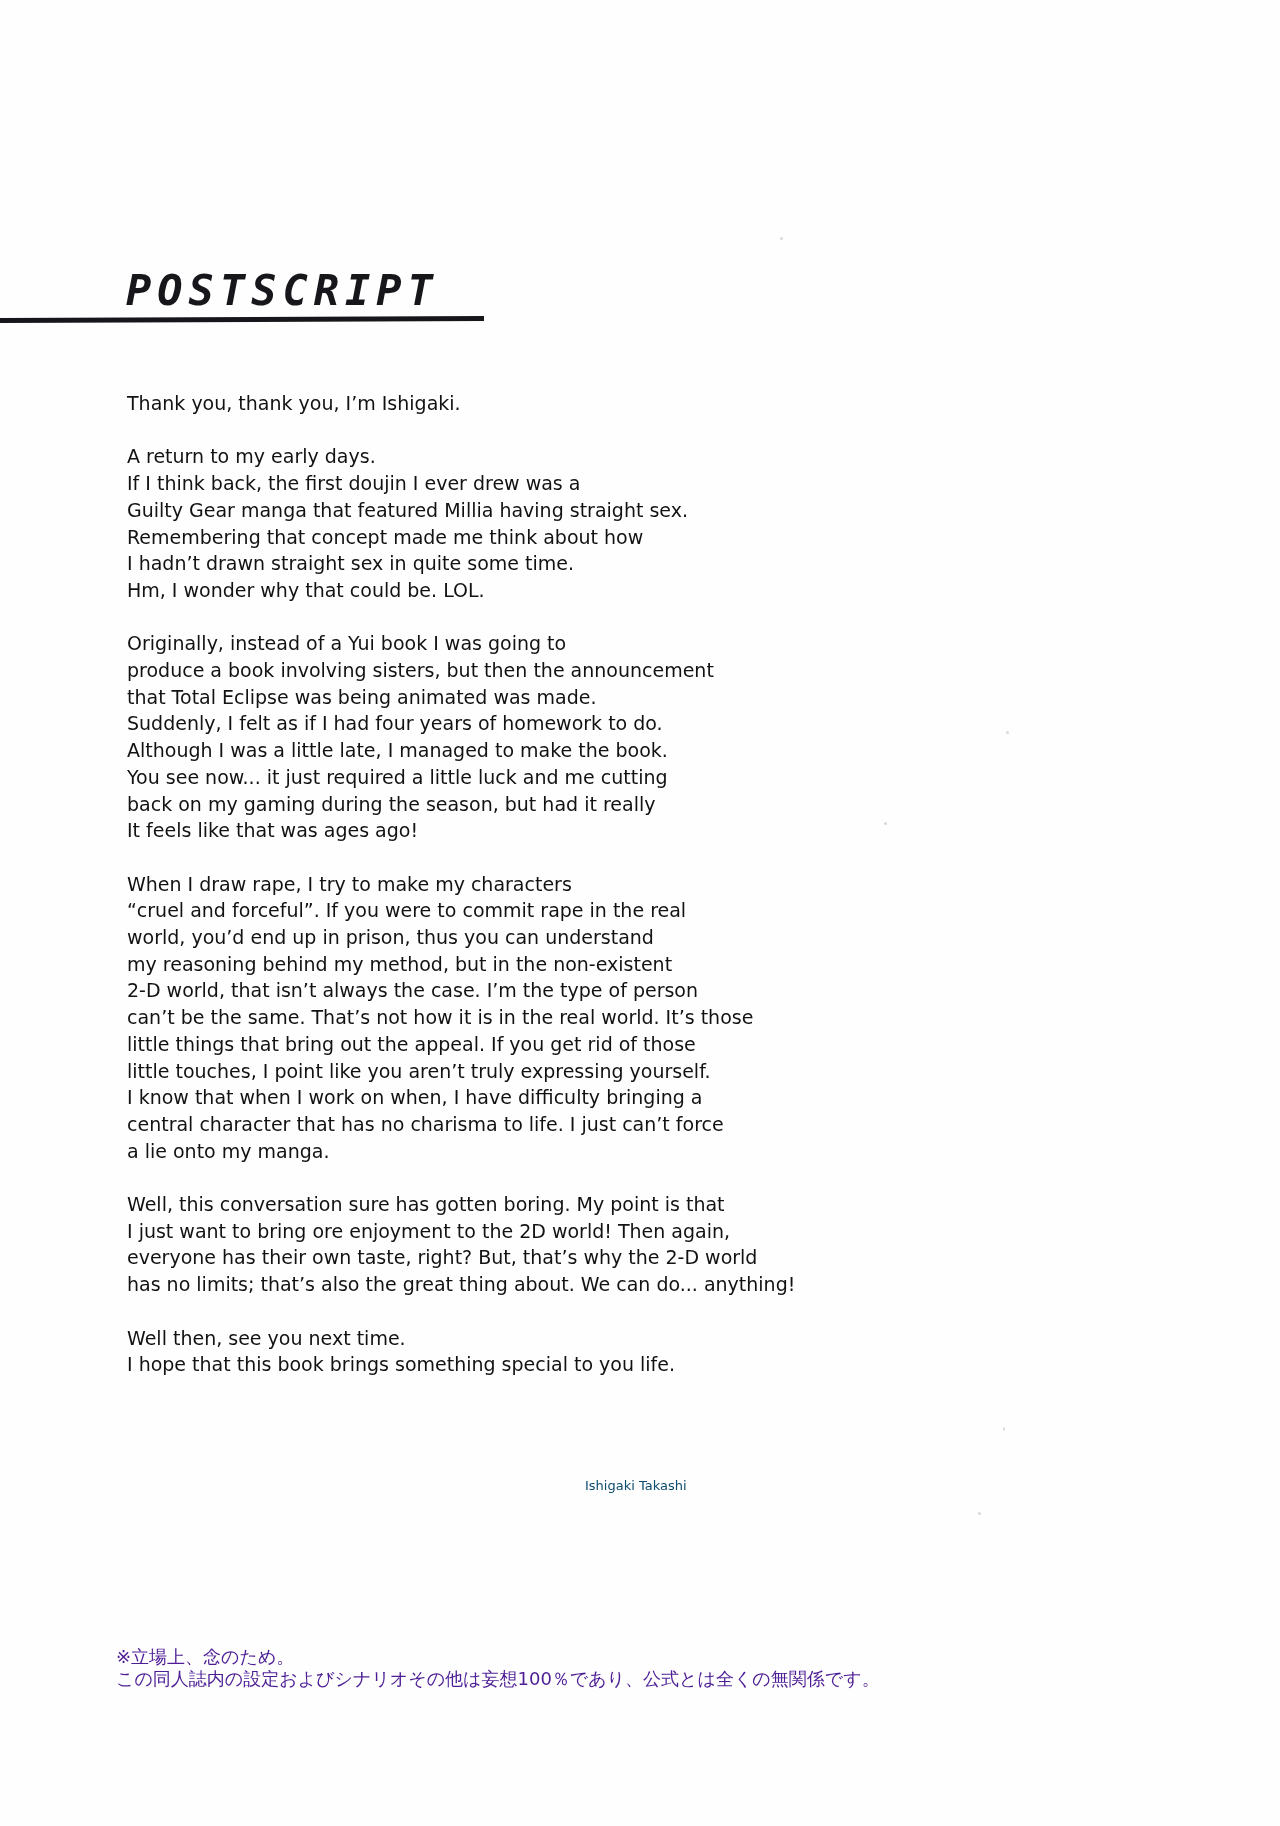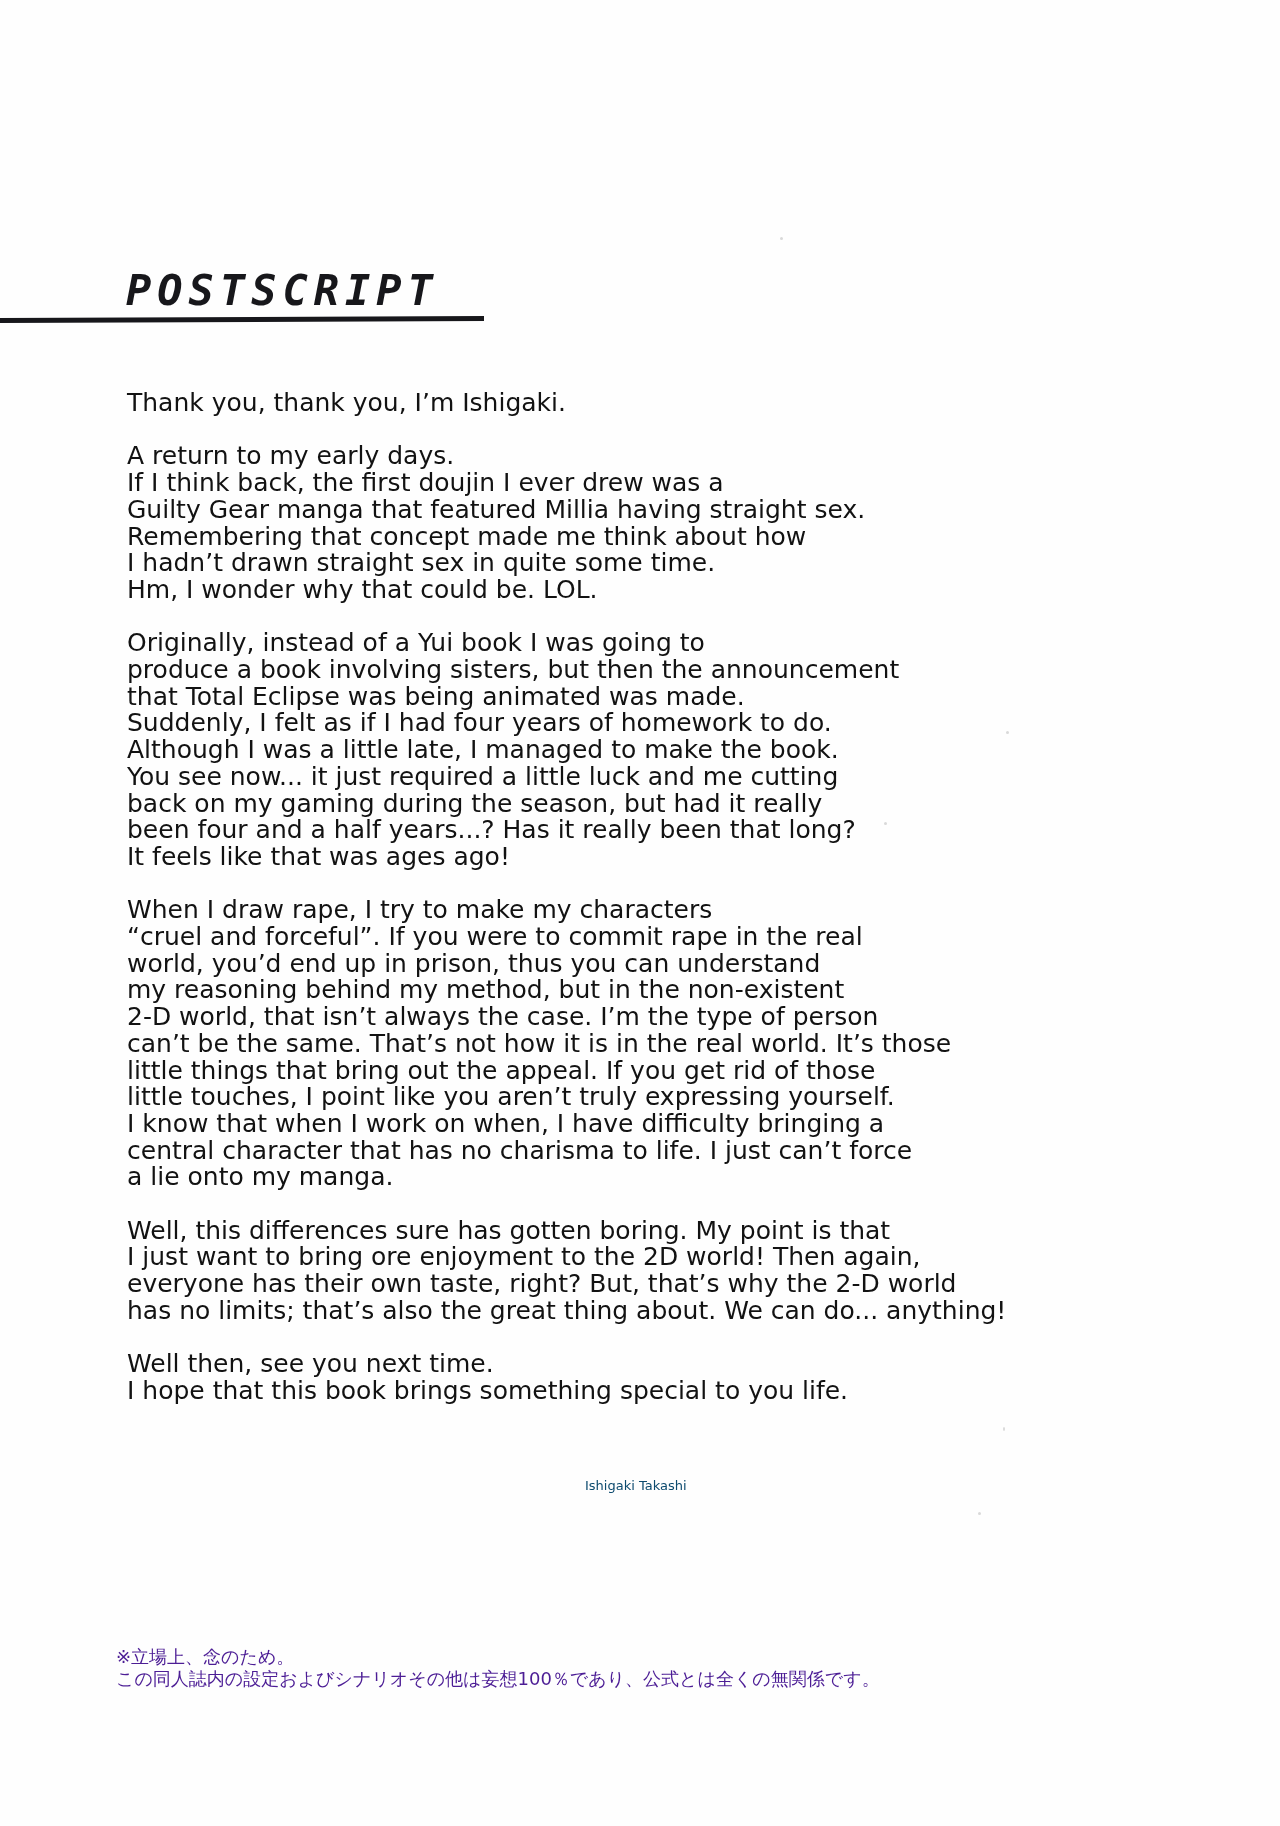--- a/index.html
+++ b/index.html
@@ -38,21 +38,21 @@
     height: 5px;
     background: #17171b;
     transform: rotate(-0.25deg);
   }
   
   .body-text {
     position: absolute;
     left: 127px;
     top: 390px;
     width: 740px;
-    font-size: 25px;
+    font-size: 19px;
     line-height: 26.7px;
     color: #121212;
   }
   .para {
     margin: 0 0 26.7px 0;
   }
   .line {
     display: block;
     white-space: nowrap;
   }
@@ -118,40 +118,39 @@
     </p>
 
     <p class="para">
       <span class="line">Originally, instead of a Yui book I was going to</span>
       <span class="line">produce a book involving sisters, but then the announcement</span>
       <span class="line">that Total Eclipse was being animated was made.</span>
       <span class="line">Suddenly, I felt as if I had four years of homework to do.</span>
       <span class="line">Although I was a little late, I managed to make the book.</span>
       <span class="line">You see now... it just required a little luck and me cutting</span>
       <span class="line">back on my gaming during the season, but had it really</span>
-      <span class="line">been four and a half years...? Has it really been that long?</span>
       <span class="line">It feels like that was ages ago!</span>
     </p>
 
     <p class="para">
       <span class="line">When I draw rape, I try to make my characters</span>
       <span class="line">“cruel and forceful”. If you were to commit rape in the real</span>
       <span class="line">world, you’d end up in prison, thus you can understand</span>
       <span class="line">my reasoning behind my method, but in the non-existent</span>
       <span class="line">2-D world, that isn’t always the case. I’m the type of person</span>
       <span class="line">can’t be the same. That’s not how it is in the real world. It’s those</span>
       <span class="line">little things that bring out the appeal. If you get rid of those</span>
       <span class="line">little touches, I point like you aren’t truly expressing yourself.</span>
       <span class="line">I know that when I work on when, I have difficulty bringing a</span>
       <span class="line">central character that has no charisma to life. I just can’t force</span>
       <span class="line">a lie onto my manga.</span>
     </p>
 
     <p class="para">
-      <span class="line">Well, this differences sure has gotten boring. My point is that</span>
+      <span class="line">Well, this conversation sure has gotten boring. My point is that</span>
       <span class="line">I just want to bring ore enjoyment to the 2D world! Then again,</span>
       <span class="line">everyone has their own taste, right? But, that’s why the 2-D world</span>
       <span class="line">has no limits; that’s also the great thing about. We can do... anything!</span>
     </p>
 
     <p class="para">
       <span class="line">Well then, see you next time.</span>
       <span class="line">I hope that this book brings something special to you life.</span>
     </p>
 

